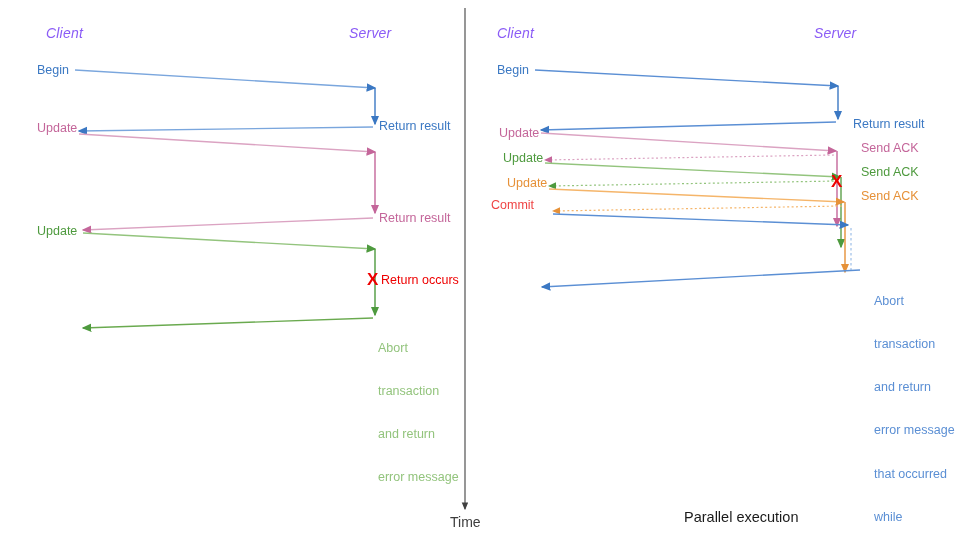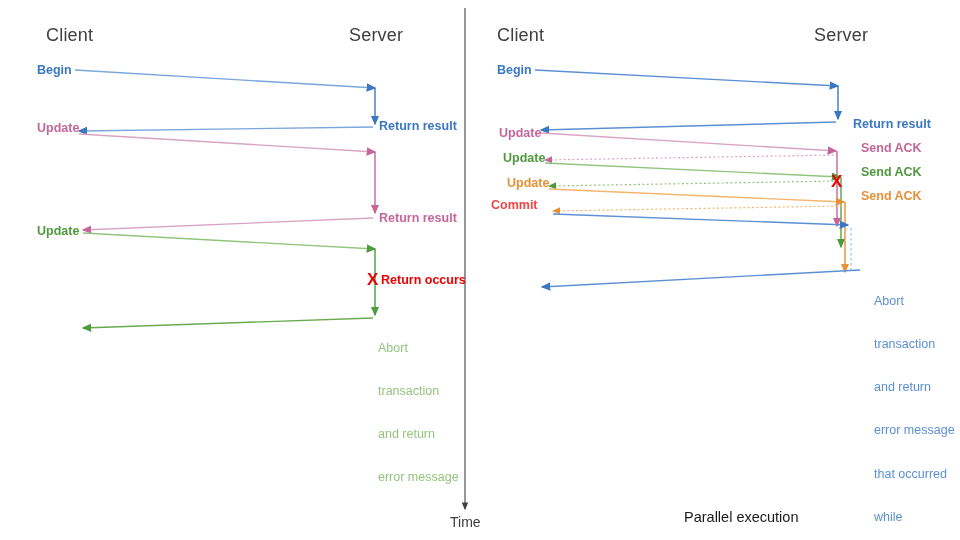--- a/index.html
+++ b/index.html
@@ -5,23 +5,23 @@
   html,body{margin:0;padding:0;}
   body{
     width:960px;height:540px;background:#ffffff;overflow:hidden;
     font-family:"Liberation Sans","DejaVu Sans",sans-serif;
     -webkit-font-smoothing:antialiased;
   }
   #stage{position:relative;width:960px;height:540px;}
   #svg-layer{position:absolute;left:0;top:0;width:960px;height:540px;}
   .lbl{position:absolute;white-space:pre;line-height:1.18;}
   .actor{
-    font-size:18px;color:#404040;letter-spacing:.2px;
+    font-style:italic;font-size:14px;color:#8b5cf6;letter-spacing:.2px;
   }
-  .msg{font-size:12.5px;font-weight:bold;}
+  .msg{font-size:12.5px;}
   .caption{font-size:14.5px;color:#1a1a1a;}
   .timelbl{font-size:14px;color:#3d3d3d;}
   .errx{font-size:17px;font-weight:bold;color:#ee0000;line-height:1;}
   .blk{font-size:12.5px;line-height:14.4px;}
 </style>
 </head>
 <body>
 
 <div id="stage">
 

